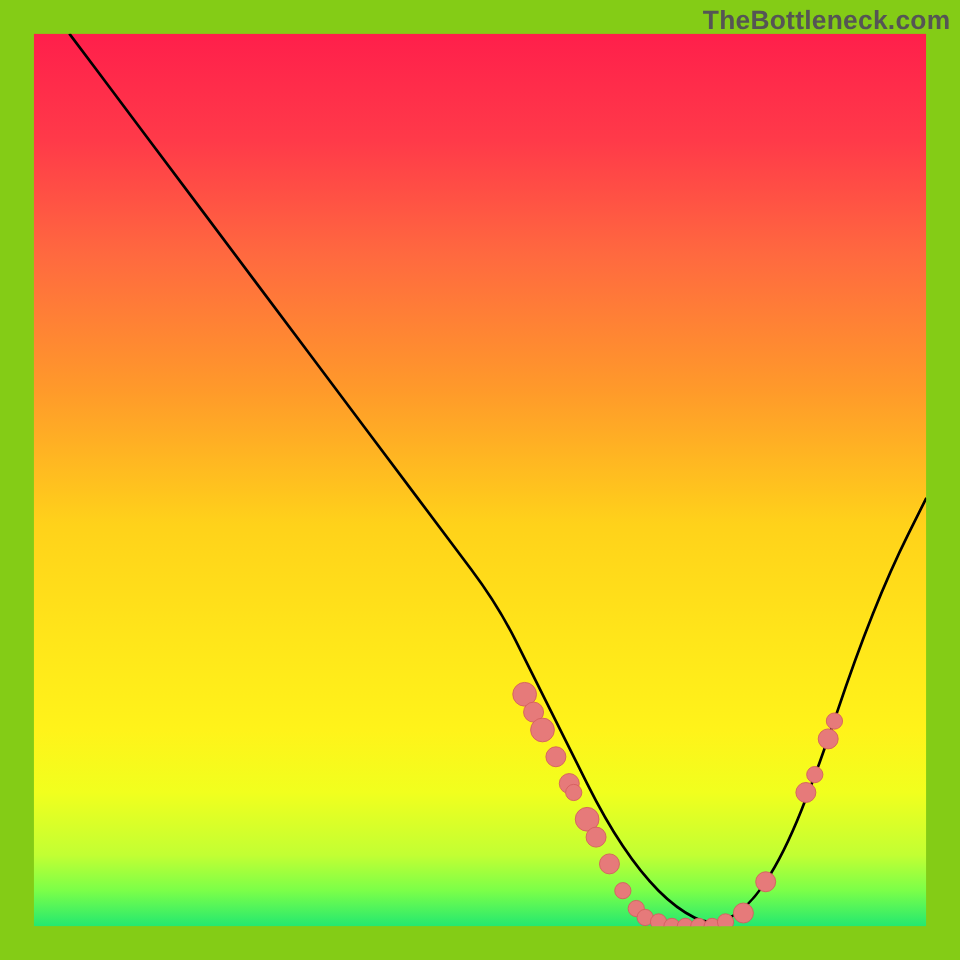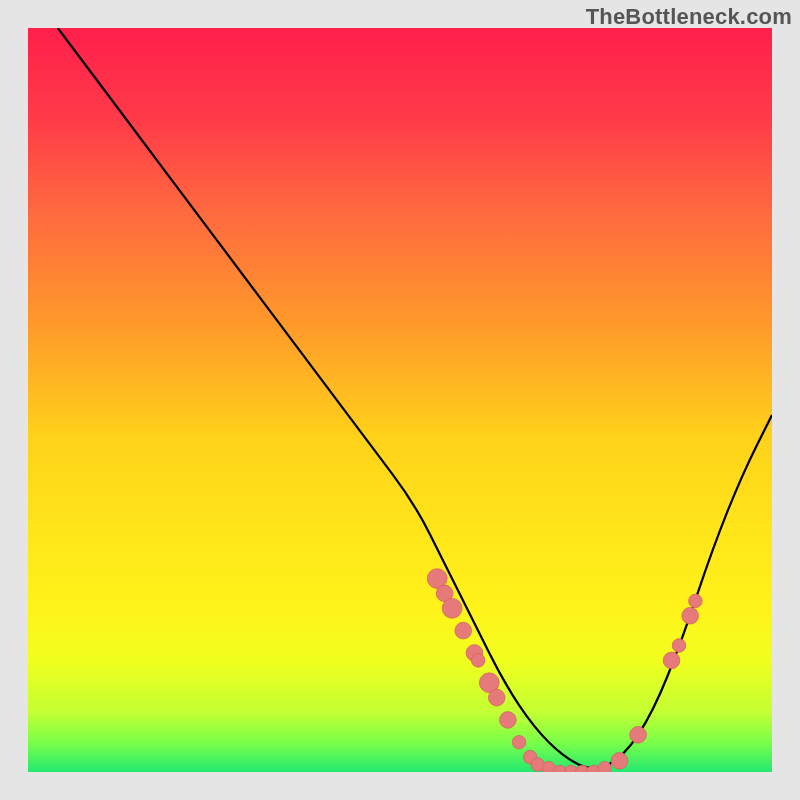--- a/index.html
+++ b/index.html
@@ -8,21 +8,21 @@
     background: #000;
     width: 800px;
     height: 800px;
     overflow: hidden;
     font-family: Arial, Helvetica, sans-serif;
   }
   .outer {
     position: relative;
     width: 800px;
     height: 800px;
-    background: #e5e5e5;
+    background: #84cc16;
   }
   .plot {
     position: absolute;
     left: 28px;
     top: 28px;
     width: 744px;
     height: 744px;
     overflow: hidden;
   }
   .watermark {

